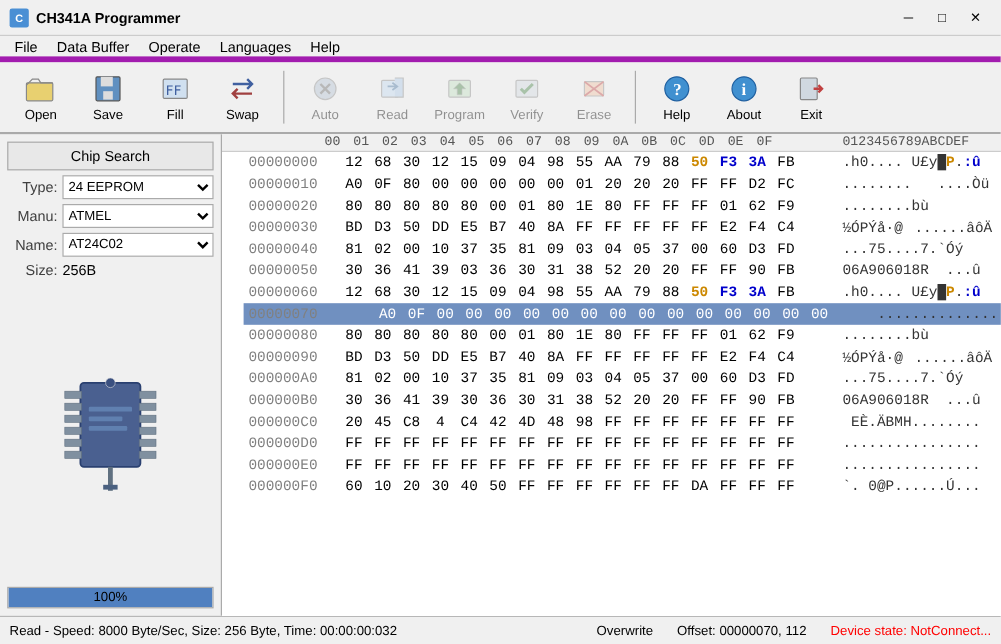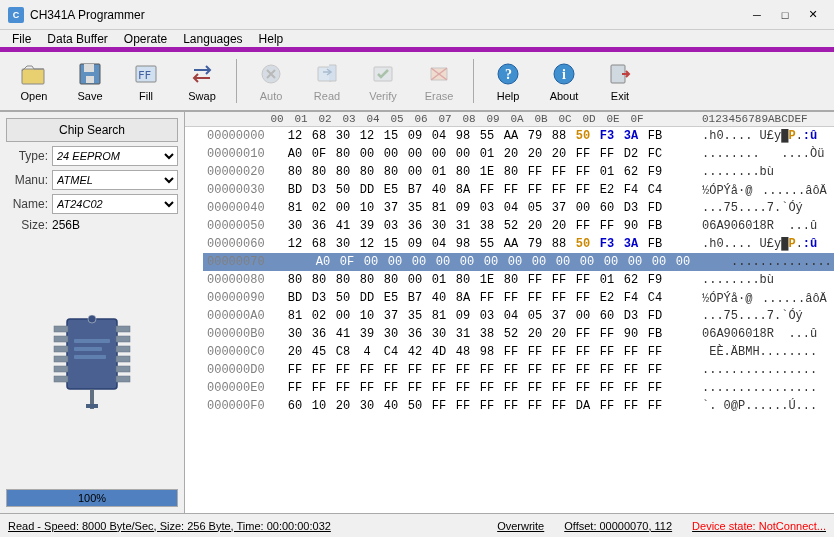--- a/index.html
+++ b/index.html
@@ -1,21 +1,21 @@
 <!DOCTYPE html>
 <html><head>
   <meta charset="utf-8">
   <style>
     * { box-sizing: border-box; margin: 0; padding: 0; }
     body { font-family: 'Segoe UI', Tahoma, sans-serif; font-size: 12px; background: #f0f0f0; width: 834px; height: 537px; overflow: hidden; }
     
     
     #titlebar { background: #f0f0f0; height: 30px; display: flex; align-items: center; padding: 0 8px; border-bottom: 1px solid #ccc; user-select: none; }
     #titlebar .icon { width: 16px; height: 16px; margin-right: 6px; background: #4a8fd4; border-radius: 2px; display: flex; align-items: center; justify-content: center; color: white; font-size: 9px; font-weight: bold; }
-    #titlebar .title { flex: 1; font-size: 12px; color: #000; }
+    #titlebar .title { flex: 1; font-size: 12px; color: #000; font-weight: bold; }
     #titlebar .win-controls { display: flex; gap: 2px; }
     #titlebar .win-btn { width: 26px; height: 20px; display: flex; align-items: center; justify-content: center; cursor: pointer; font-size: 11px; border: none; background: transparent; }
 
     
     #menubar { background: #f0f0f0; height: 22px; display: flex; align-items: center; padding: 0 4px; border-bottom: 5px solid #a21caf; }
     .menu-item { padding: 2px 8px; cursor: pointer; font-size: 12px; }
 
     
     #toolbar { background: #f0f0f0; height: 60px; display: flex; align-items: center; padding: 4px 8px; border-bottom: 2px solid #aaa; gap: 4px; }
     .tool-btn { display: flex; flex-direction: column; align-items: center; justify-content: center; width: 52px; height: 50px; border: 1px solid transparent; cursor: pointer; font-size: 11px; padding: 2px; background: transparent; }
@@ -24,21 +24,21 @@
     .tool-sep { width: 1px; height: 44px; background: #aaa; margin: 0 4px; }
 
     
     #main { display: flex; height: calc(537px - 30px - 22px - 60px - 24px); }
 
     
     #sidebar { width: 185px; background: #f0f0f0; border-right: 1px solid #aaa; padding: 6px; display: flex; flex-direction: column; gap: 4px; }
     .chip-search-btn { width: 100%; padding: 4px 8px; background: #e8e8e8; border: 1px solid #aaa; cursor: pointer; text-align: center; font-size: 12px; }
     .field-row { display: flex; align-items: center; gap: 4px; font-size: 12px; }
     .field-label { width: 42px; text-align: right; color: #404040; }
-    .field-select { flex: 1; height: 20px; border: 1px solid #aaa; background: white; font-size: 11px; font-style: italic; }
+    .field-select { flex: 1; height: 20px; border: 1px solid #aaa; background: white; font-size: 11px; }
     .chip-image { flex: 1; display: flex; align-items: center; justify-content: center; }
     .progress-bar-container { height: 18px; background: #ddd; border: 1px solid #aaa; margin-top: 4px; position: relative; overflow: hidden; }
     .progress-bar-fill { height: 100%; background: #5080c0; width: 100%; }
     .progress-label { position: absolute; top: 0; left: 0; right: 0; bottom: 0; display: flex; align-items: center; justify-content: center; font-size: 11px; color: #000; }
 
     
     #hexview { flex: 1; background: white; overflow: auto; font-family: 'Courier New', monospace; font-size: 12px; border: none; }
     .hex-header { display: flex; background: #f0f0f0; border-bottom: 1px solid #ccc; position: sticky; top: 0; z-index: 10; padding: 1px 0; }
     .hex-addr-hdr { width: 80px; min-width: 80px; padding: 0 4px; color: #555; font-size: 11px; }
     .hex-bytes-hdr { display: flex; flex: 1; }
@@ -51,21 +51,21 @@
     .hex-addr { width: 80px; min-width: 80px; padding: 0 4px; color: #808080; font-size: 12px; }
     .hex-bytes { display: flex; flex: 1; }
     .hex-byte { width: 24px; text-align: center; font-size: 12px; color: #000; }
     .hex-byte.highlight-yellow { color: #cc8800; font-weight: bold; }
     .hex-byte.highlight-blue { color: #0000cc; font-weight: bold; }
     .hex-ascii { width: 140px; padding-left: 8px; color: #333; font-size: 12px; white-space: pre; }
     .hex-ascii .hl-yellow { color: #cc8800; font-weight: bold; }
     .hex-ascii .hl-blue { color: #0000cc; font-weight: bold; }
 
     
-    #statusbar { height: 24px; background: #f0f0f0; border-top: 1px solid #aaa; display: flex; align-items: center; padding: 0 8px; font-size: 11px; gap: 20px; text-decoration: underline; }
+    #statusbar { height: 24px; background: #f0f0f0; border-top: 1px solid #aaa; display: flex; align-items: center; padding: 0 8px; font-size: 11px; gap: 20px; }
     #statusbar .status-main { flex: 1; }
     #statusbar .status-overwrite { }
     #statusbar .status-offset { }
     #statusbar .status-device { color: red; }
 
     
     .chip-svg { width: 100px; height: 110px; }
   </style>
 </head>
 <body>
@@ -149,20 +149,29 @@
     <div class="tb-icon">
       <svg width="24" height="24" viewBox="0 0 24 24">
           <rect x="3" y="5" width="14" height="14" rx="1" fill="#c0d8f0" stroke="#888" stroke-width="1"></rect>
           <path d="M14 3 L21 3 L21 19 L14 19" fill="#aac8e8" stroke="#888" stroke-width="1"></path>
           <path d="M8 10 L16 10 M12 7 L16 10 L12 13" stroke="#4070a0" stroke-width="1.5" fill="none"></path>
         </svg>
     </div>
     <span>Read</span>
   </button>
 
+  <button class="tool-btn disabled">
+    <div class="tb-icon">
+      <svg width="24" height="24" viewBox="0 0 24 24">
+          <rect x="3" y="5" width="18" height="14" rx="1" fill="#c0e0c0" stroke="#888" stroke-width="1"></rect>
+          <path d="M7 12 L12 7 L17 12 L14 12 L14 17 L10 17 L10 12 Z" fill="#408040" stroke="#888" stroke-width="0.5"></path>
+        </svg>
+    </div>
+    <span>Program</span>
+  </button>
 
   <button class="tool-btn disabled">
     <div class="tb-icon">
       <svg width="24" height="24" viewBox="0 0 24 24">
           <rect x="3" y="5" width="18" height="14" rx="1" fill="#d0d8e0" stroke="#888" stroke-width="1"></rect>
           <path d="M7 12 L10 15 L17 8" stroke="#408040" stroke-width="2.5" fill="none"></path>
         </svg>
     </div>
     <span>Verify</span>
   </button>

